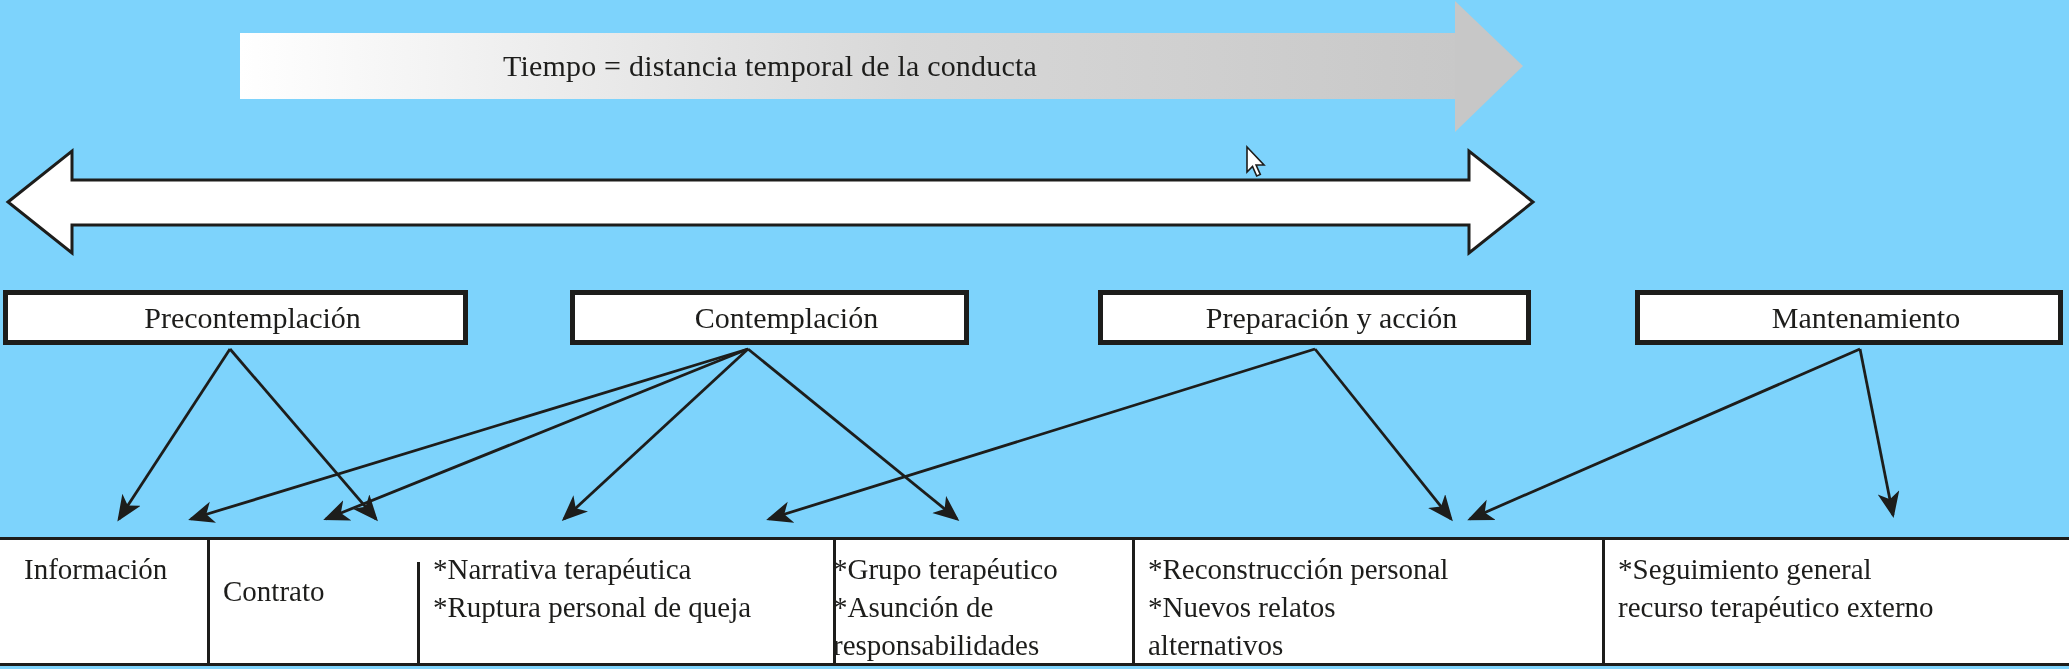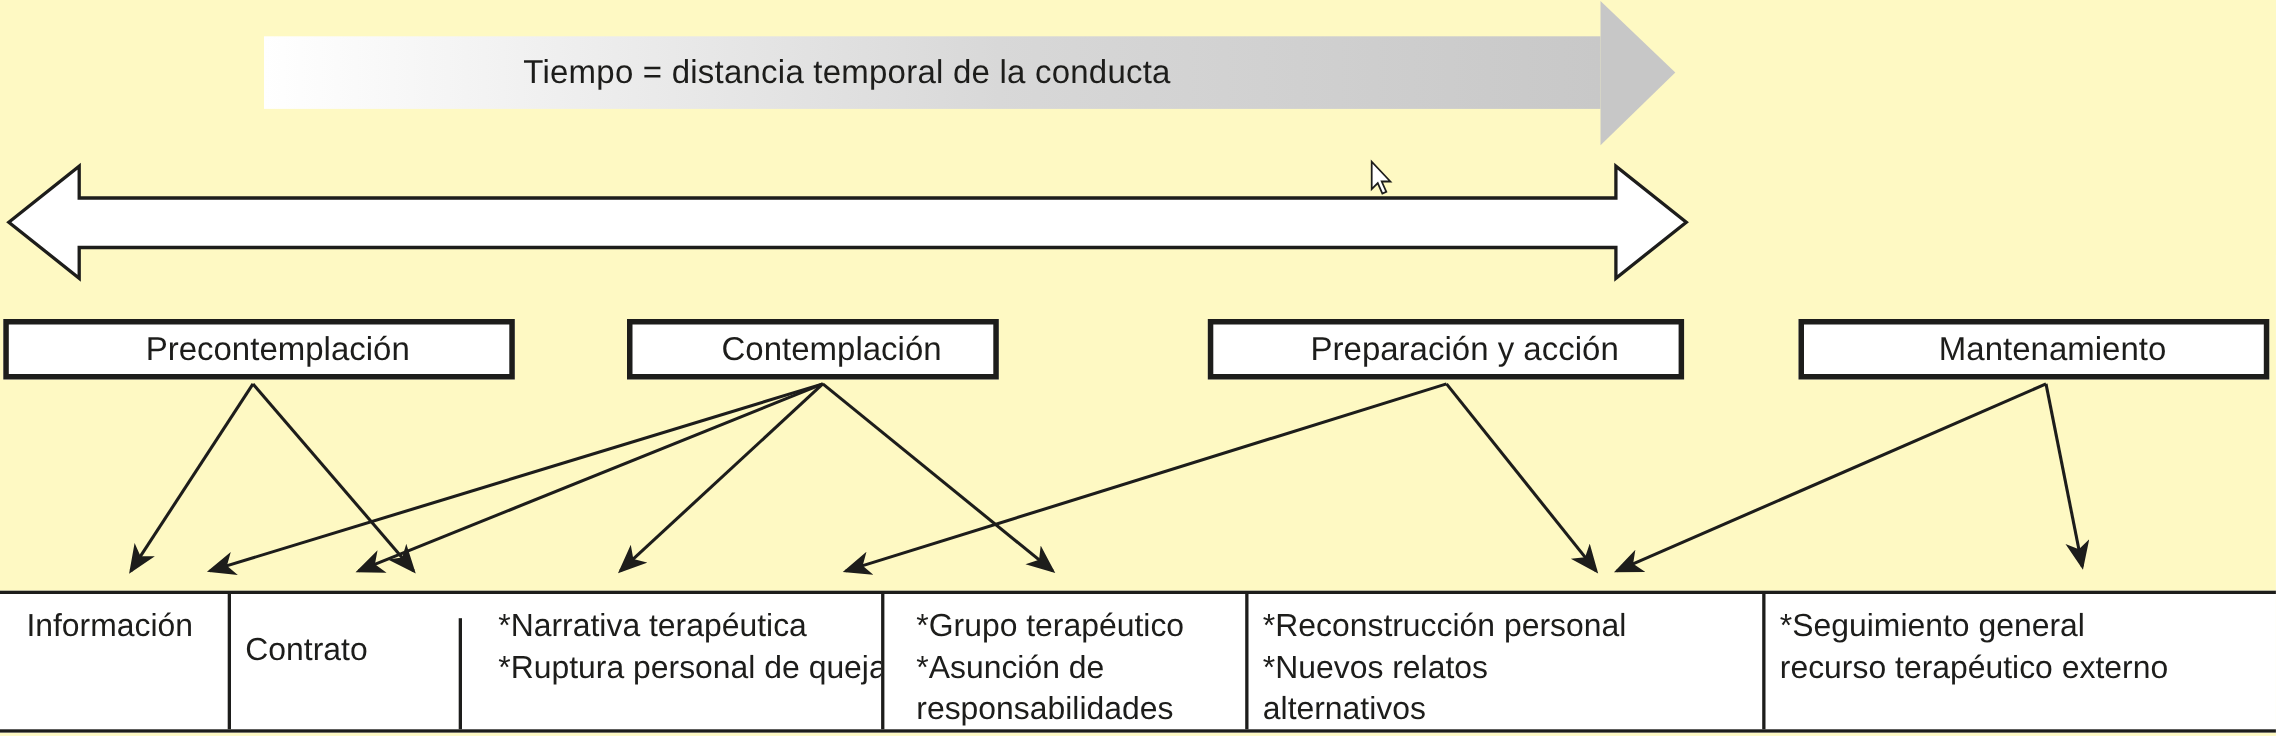--- a/index.html
+++ b/index.html
@@ -1,18 +1,18 @@
 <!DOCTYPE html>
 <html><head>
 <meta charset="utf-8">
 <style>
   html,body{margin:0;padding:0;background:#ffffff;}
   #canvas{
-    position:relative;width:2069px;height:669px;background:#fef9c3;overflow:hidden;
-    font-family:Liberation Sans, sans-serif;color:#1d1d1b;
+    position:relative;width:2069px;height:669px;background:#7dd3fc;overflow:hidden;
+    font-family:Liberation Serif, serif;color:#1d1d1b;
   }
   #shapes{position:absolute;left:0;top:0;width:2069px;height:669px;pointer-events:none;}
   .arrow-label{
     position:absolute;display:flex;align-items:center;justify-content:center;
     font-size:30px;letter-spacing:0.2px;white-space:nowrap;color:#1d1d1b;
   }
   .stage-box{
     position:absolute;top:290px;height:55px;box-sizing:border-box;
     border:5px solid #1d1d1b;background:#ffffff;
     display:flex;align-items:center;justify-content:center;
@@ -69,32 +69,32 @@
       <line x1="1860" y1="349" x2="1893" y2="515" marker-end="url(#ah)"></line>
     </g>
 
     <path d="M1247,147 v25 l5.5,-5.5 l4.2,9.5 l3.6,-1.6 l-4.2,-9.4 h7.9 Z" fill="#ffffff" stroke="#1d1d1b" stroke-width="1.6"></path>
   </svg>
 
   <div class="arrow-label" style="left:240px;top:33px;width:1060px;height:66px;">Tiempo = distancia temporal de la conducta</div>
 
 
   <div class="stage-box" style="left:3px;width:465px;">Precontemplación</div>
-  <div class="stage-box" style="left:570px;width:338px;">Contemplación</div>
+  <div class="stage-box" style="left:570px;width:399px;">Contemplación</div>
   <div class="stage-box" style="left:1098px;width:433px;">Preparación y acción</div>
   <div class="stage-box" style="left:1635px;width:428px;">Mantenamiento</div>
 
   <div id="bottom-table">
     <div class="t-cell first" style="left:0;width:210px;">
       <span>Información</span>
     </div>
     <div class="t-cell" style="left:210px;width:210px;margin-top:22px;">
       <span>Contrato</span>
     </div>
-    <div class="t-cell" style="left:440px;width:364px;">
+    <div class="t-cell" style="left:420px;width:416px;">
       <span>*Narrativa terapéutica</span>
       <span>*Ruptura personal de queja</span>
     </div>
     <div class="t-cell" style="left:820px;width:315px;">
       <span>*Grupo terapéutico</span>
       <span>*Asunción de</span>
       <span>responsabilidades</span>
     </div>
     <div class="t-cell" style="left:1135px;width:470px;">
       <span>*Reconstrucción personal</span>

